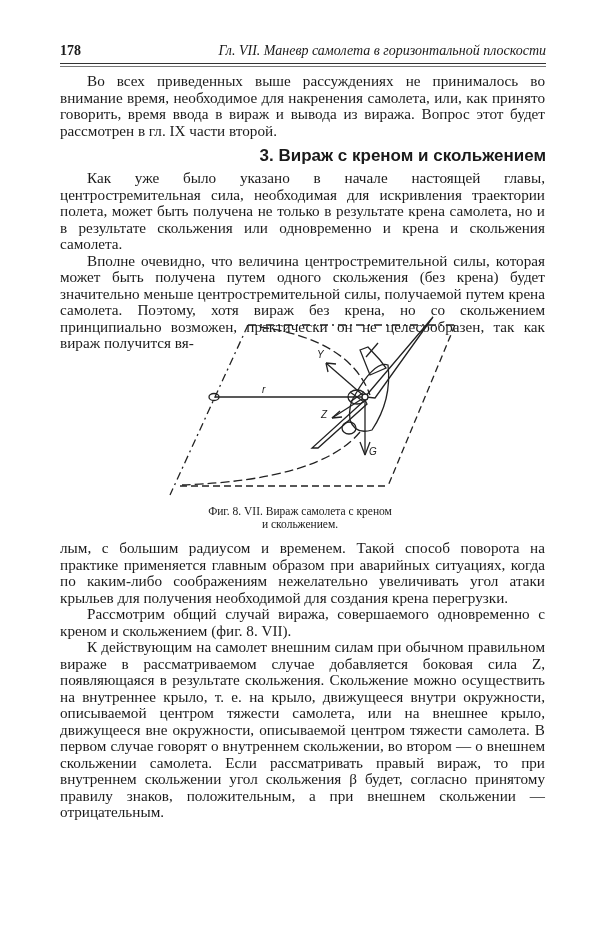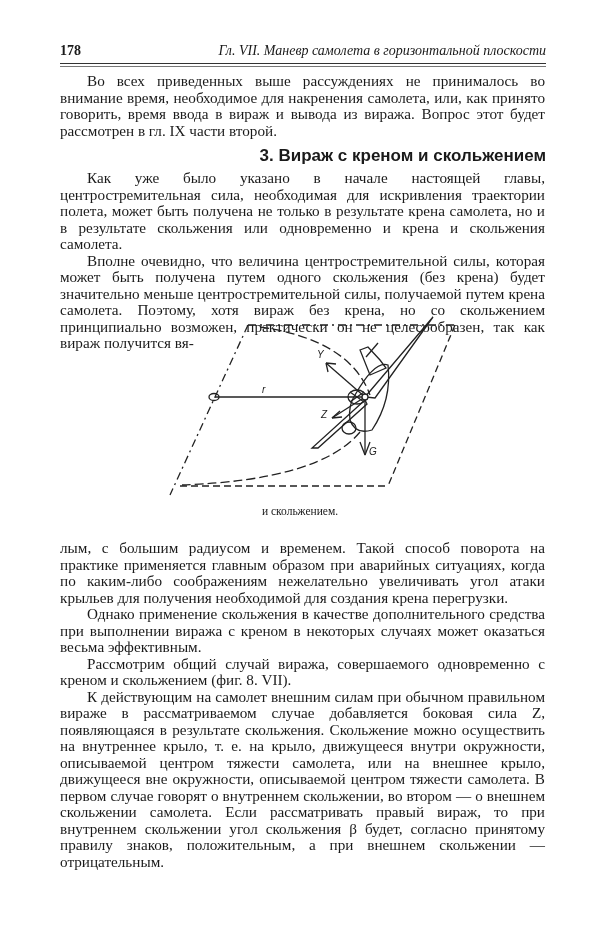--- a/index.html
+++ b/index.html
@@ -79,23 +79,23 @@
       <g font-family="Liberation Sans, sans-serif" font-style="italic" font-size="10" fill="#222">
         <text x="102" y="93">r</text>
         <text x="157" y="58">Y</text>
         <text x="161" y="118">Z</text>
         <text x="209" y="155">G</text>
       </g>
     </svg>
   </div>
 
   <div class="caption">
+    <div>Фиг. 8. VII. Вираж самолета с креном</div>
     <div>и скольжением.</div>
   </div>
 
   <div class="block" style="top:540px;">
     <p style="text-indent:0">лым, с большим радиусом и временем. Такой способ поворота на практике применяется главным образом при аварийных ситуациях, когда по каким-либо соображениям нежелательно увеличивать угол атаки крыльев для получения необходимой для создания крена перегрузки.</p>
-    <p>Однако применение скольжения в качестве дополнительного средства при выполнении виража с креном в некоторых случаях может оказаться весьма эффективным.</p>
     <p>Рассмотрим общий случай виража, совершаемого одновременно с креном и скольжением (фиг. 8. VII).</p>
     <p>К действующим на самолет внешним силам при обычном правильном вираже в рассматриваемом случае добавляется боковая сила Z, появляющаяся в результате скольжения. Скольжение можно осуществить на внутреннее крыло, т. е. на крыло, движущееся внутри окружности, описываемой центром тяжести самолета, или на внешнее крыло, движущееся вне окружности, описываемой центром тяжести самолета. В первом случае говорят о внутреннем скольжении, во втором — о внешнем скольжении самолета. Если рассматривать правый вираж, то при внутреннем скольжении угол скольжения β будет, согласно принятому правилу знаков, положительным, а при внешнем скольжении — отрицательным.</p>
   </div>
 
 </div>
 
 </body></html>

